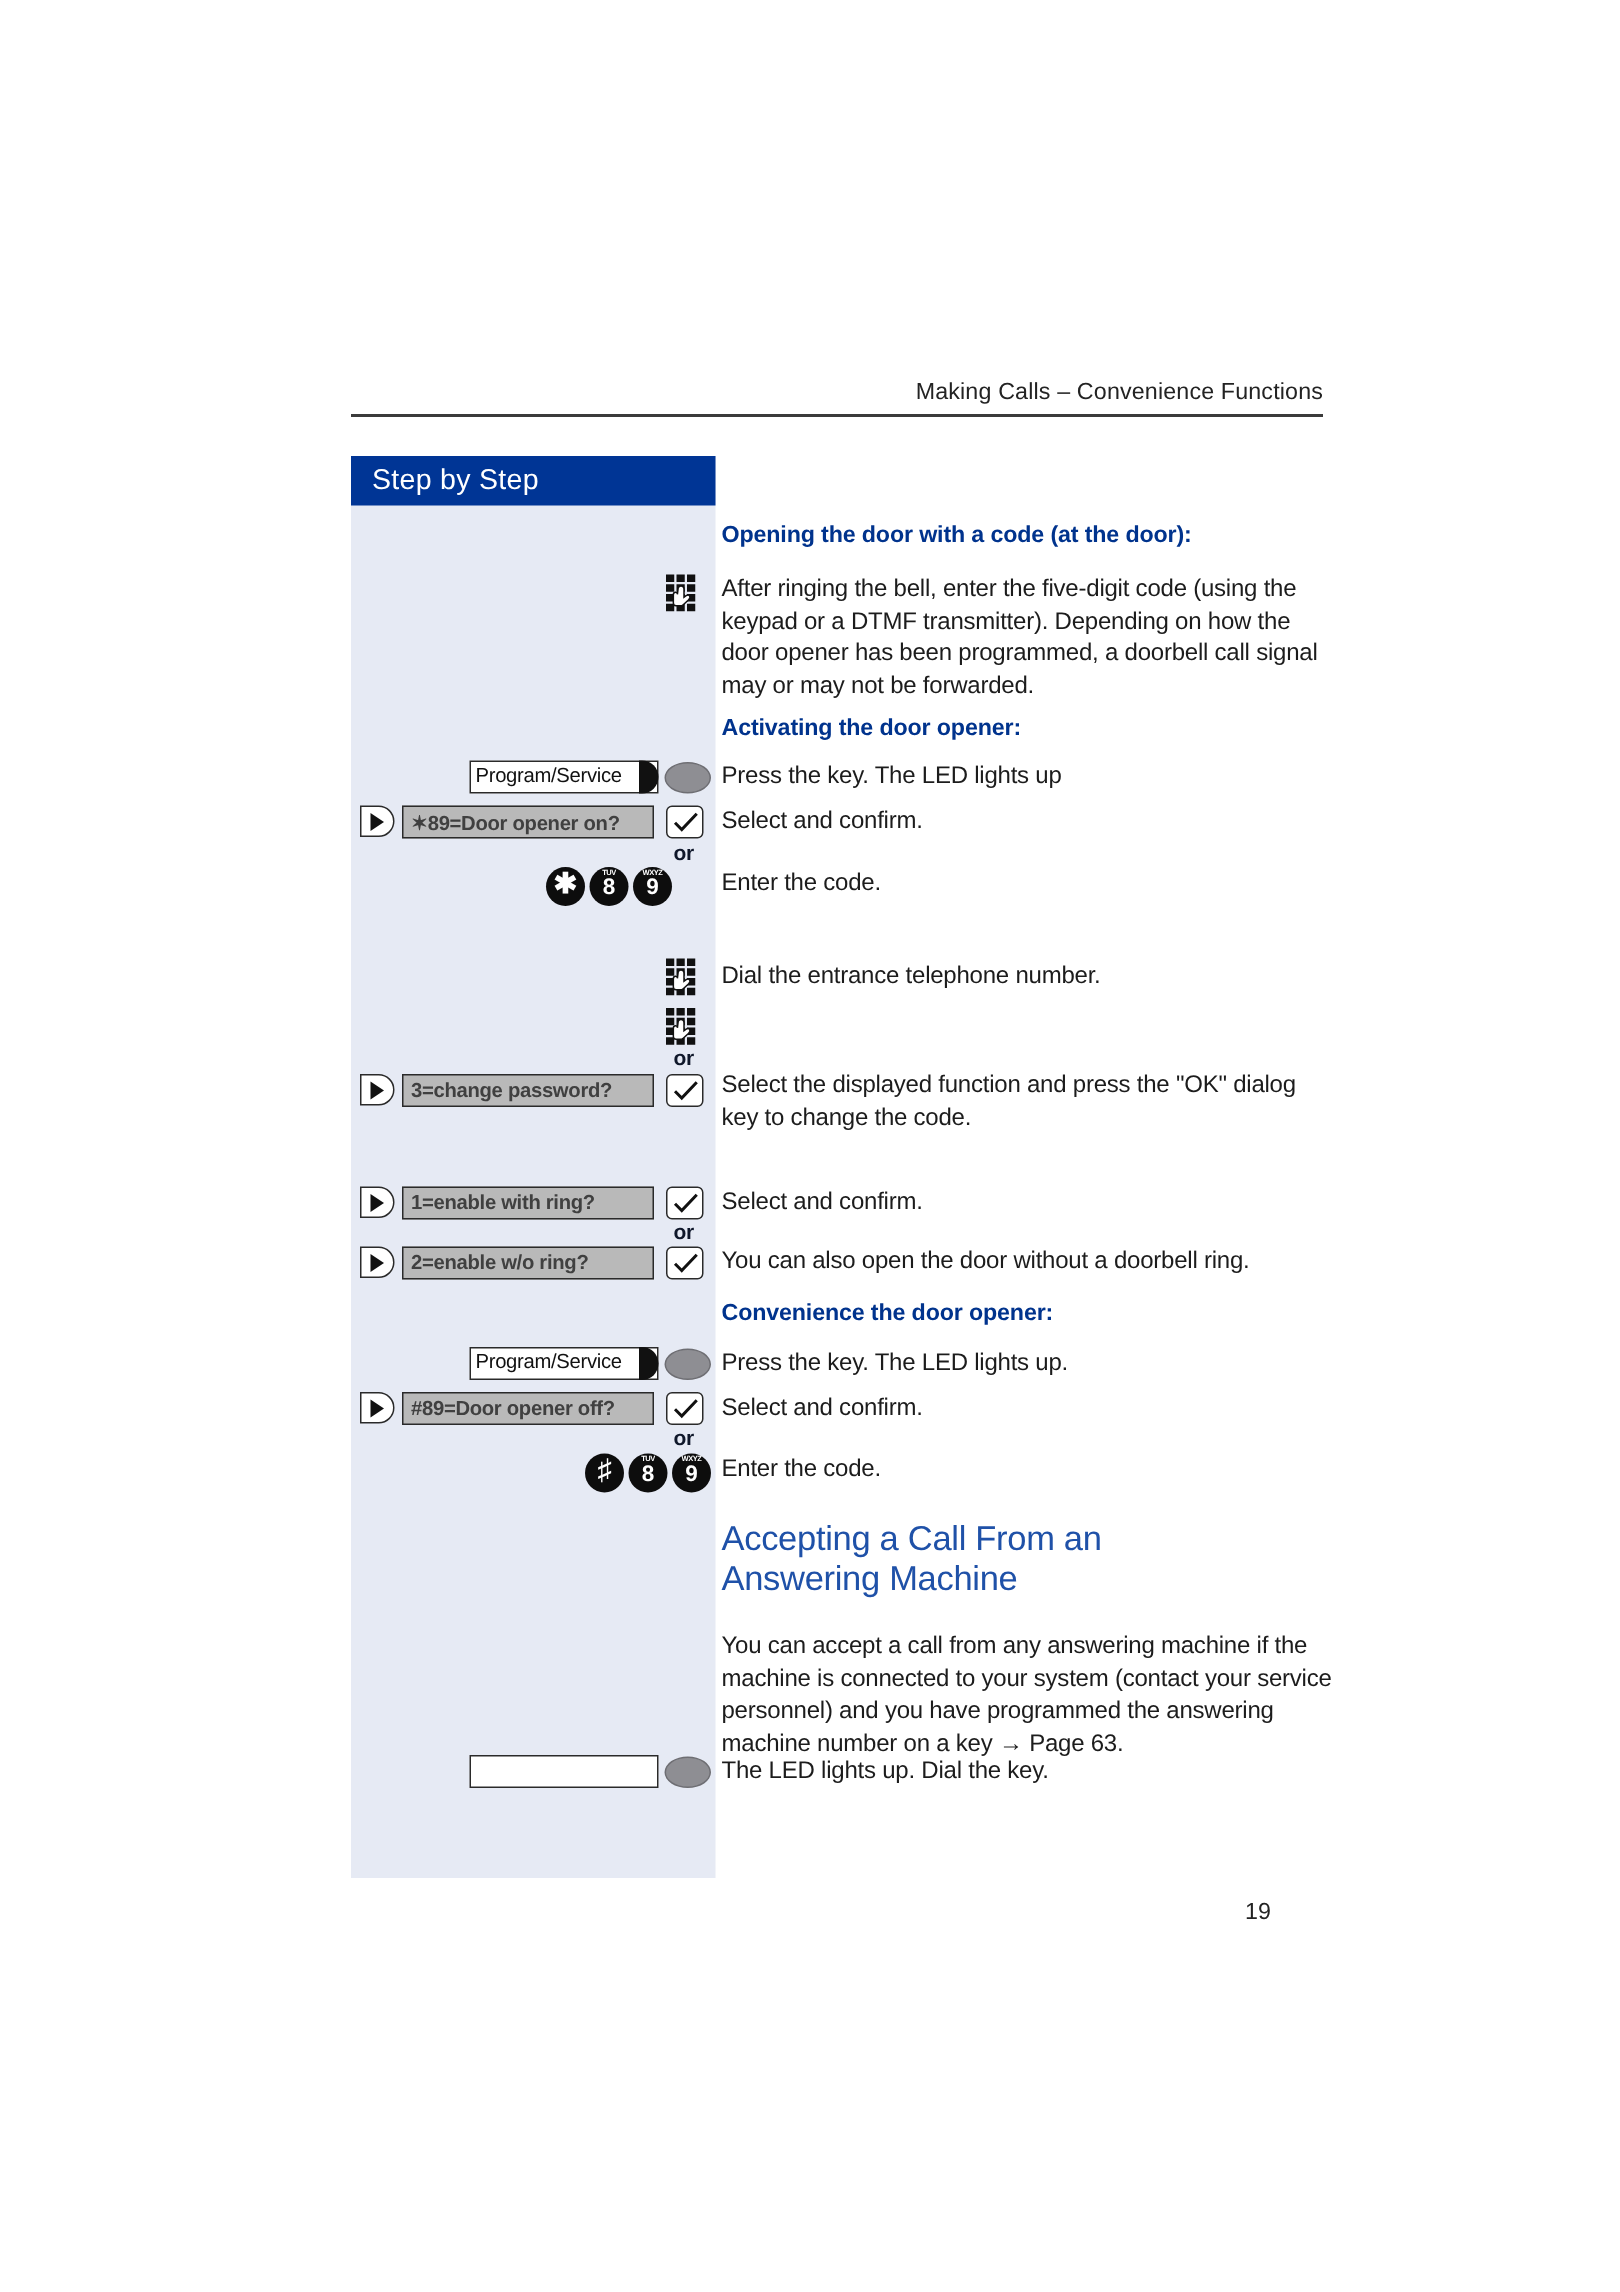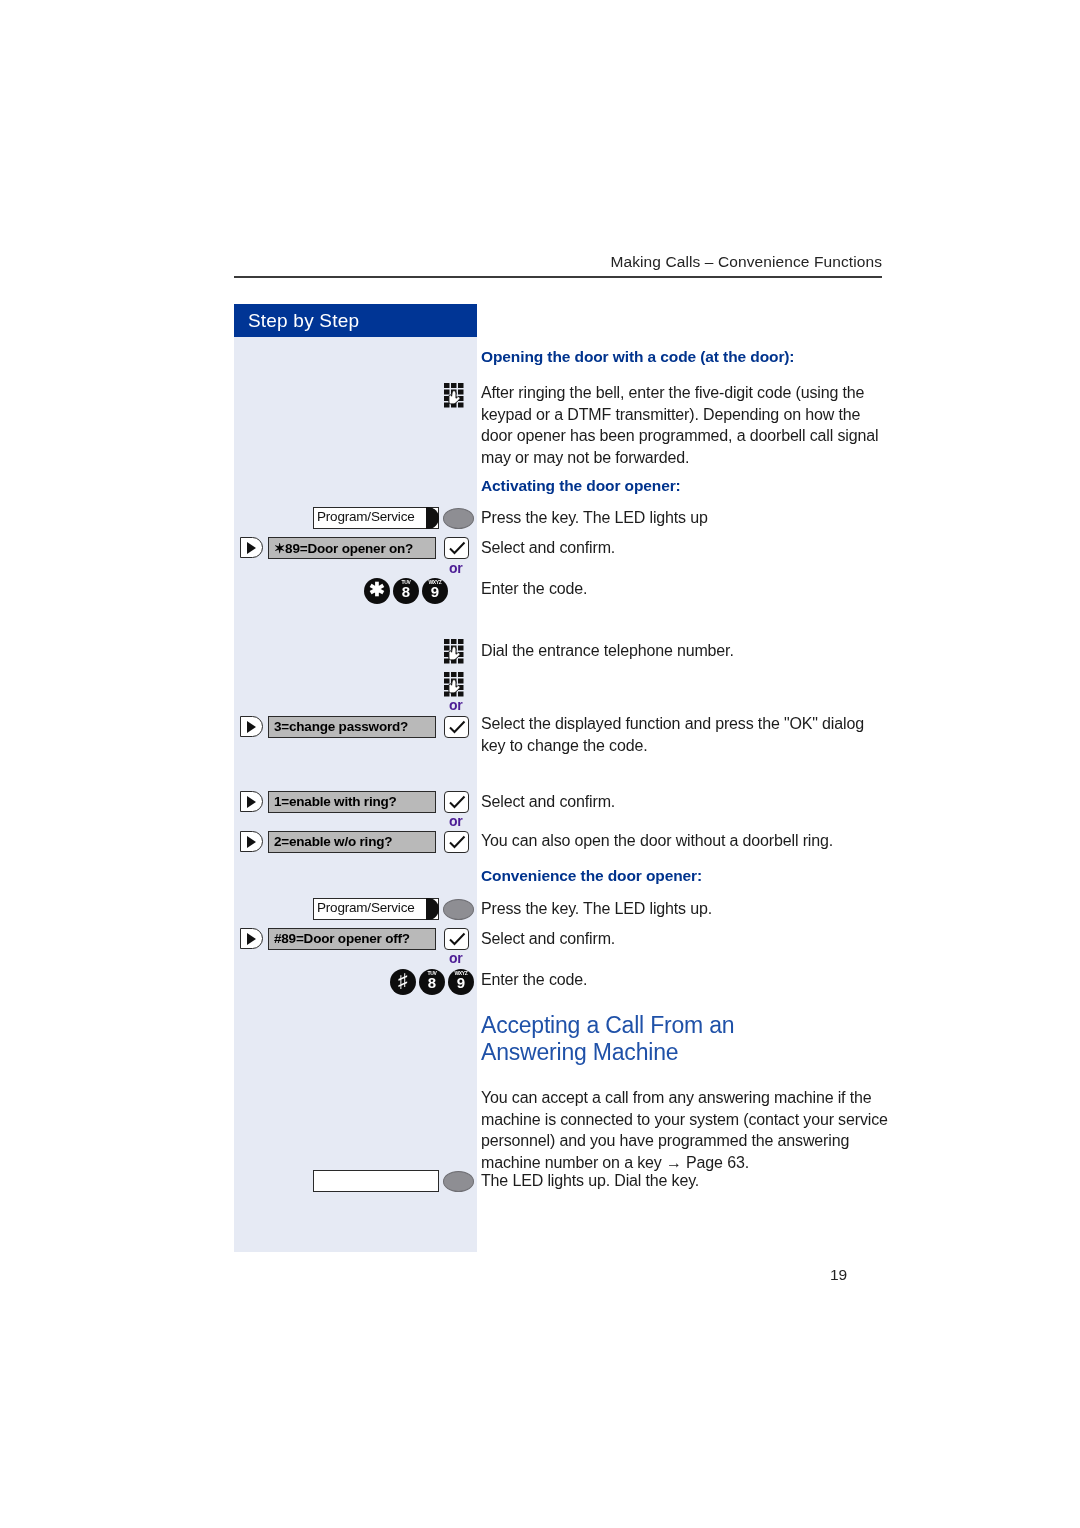--- a/index.html
+++ b/index.html
@@ -159,21 +159,21 @@
     background: #b9b9b9;
     border: 1.5px solid #2a2a2a;
     box-sizing: border-box;
   }
   .displaybox .dtext {
     position: absolute;
     left: 5px;
     top: 2px;
     font-size: 13.5px;
     font-weight: bold;
-    color: #000000;
+    color: #404040;
     white-space: nowrap;
     letter-spacing: -0.2px;
   }
 
   
   .okkey {
     position: absolute;
     width: 25px;
     height: 22px;
     border: 1.5px solid #2a2a2a;
@@ -181,21 +181,21 @@
     background: #fff;
     box-sizing: border-box;
   }
   .okkey svg { position: absolute; left: 3px; top: 2px; }
 
   
   .or-label {
     position: absolute;
     font-size: 14px;
     font-weight: bold;
-    color: #4c1d95;
+    color: #0f172a;
     letter-spacing: -0.2px;
   }
 
   
   .keypad-icon { position: absolute; width: 24px; height: 30px; }
 
   
   .digitkey {
     position: absolute;
     width: 26px;

